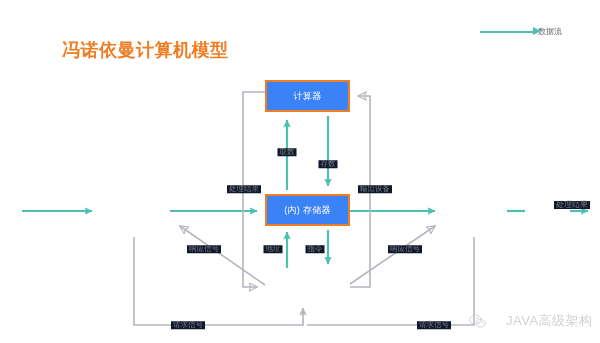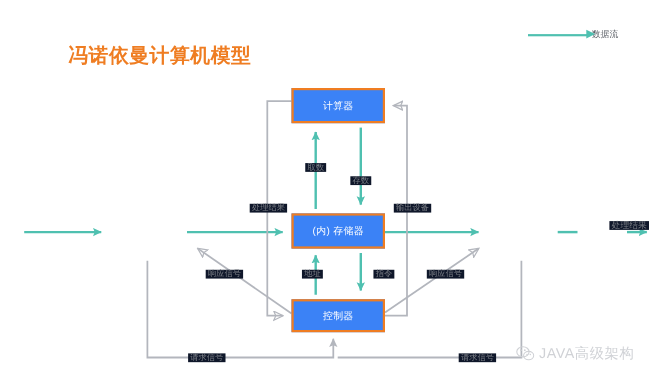--- a/index.html
+++ b/index.html
@@ -55,20 +55,21 @@
     position:absolute;font-size:7.5px;color:#7b7f86;
     background:#0f172a;padding:0 2px;white-space:nowrap;
     transform:translate(-50%,-50%);line-height:1;font-family:Liberation Serif, serif;
   }
 
   .watermark{
     position:absolute;left:469px;top:312px;
     display:flex;align-items:center;
     color:#d0d2d6;font-size:13px;white-space:nowrap;
     letter-spacing:.5px;
+    gap:16px;
   }
   .wm-icon{margin-right:4px;display:block;}
 </style>
 </head>
 <body>
 
 <div id="stage">
 
   <div class="title">冯诺依曼计算机模型</div>
 
@@ -113,30 +114,27 @@
       <path d="M474,237 L474,325 L307,325"></path>
     </g>
   </svg>
 
   <div class="node" id="node-calc">
     <span>计算器</span>
   </div>
   <div class="node" id="node-mem">
     <span>(内) 存储器</span>
   </div>
-  <div class="node" id="node-ctrl">
-    <span>控制器</span>
-  </div>
 
   <div class="edge-label" style="left:287px;top:152px;">取数</div>
   <div class="edge-label" style="left:328px;top:164px;">存数</div>
   <div class="edge-label" style="left:244px;top:189px;">处理结果</div>
   <div class="edge-label" style="left:375px;top:189px;">输出设备</div>
-  <div class="edge-label" style="left:284px;top:249px;">地址</div>
-  <div class="edge-label" style="left:349px;top:249px;">指令</div>
+  <div class="edge-label" style="left:273px;top:249px;">地址</div>
+  <div class="edge-label" style="left:315px;top:249px;">指令</div>
   <div class="edge-label" style="left:204px;top:249px;">响应信号</div>
   <div class="edge-label" style="left:405px;top:249px;">响应信号</div>
   <div class="edge-label" style="left:188px;top:325px;">请求信号</div>
   <div class="edge-label" style="left:434px;top:325px;">请求信号</div>
   <div class="edge-label" style="left:572px;top:205px;font-size:8px;">处理结果</div>
 
   <div class="watermark">
     <svg class="wm-icon" width="17" height="15" viewBox="0 0 17 15">
       <ellipse cx="6.4" cy="5.8" rx="5.6" ry="4.6" fill="none" stroke="#d0d2d6" stroke-width="1"></ellipse>
       <circle cx="4.5" cy="4.3" r="0.85" fill="#d0d2d6"></circle>

